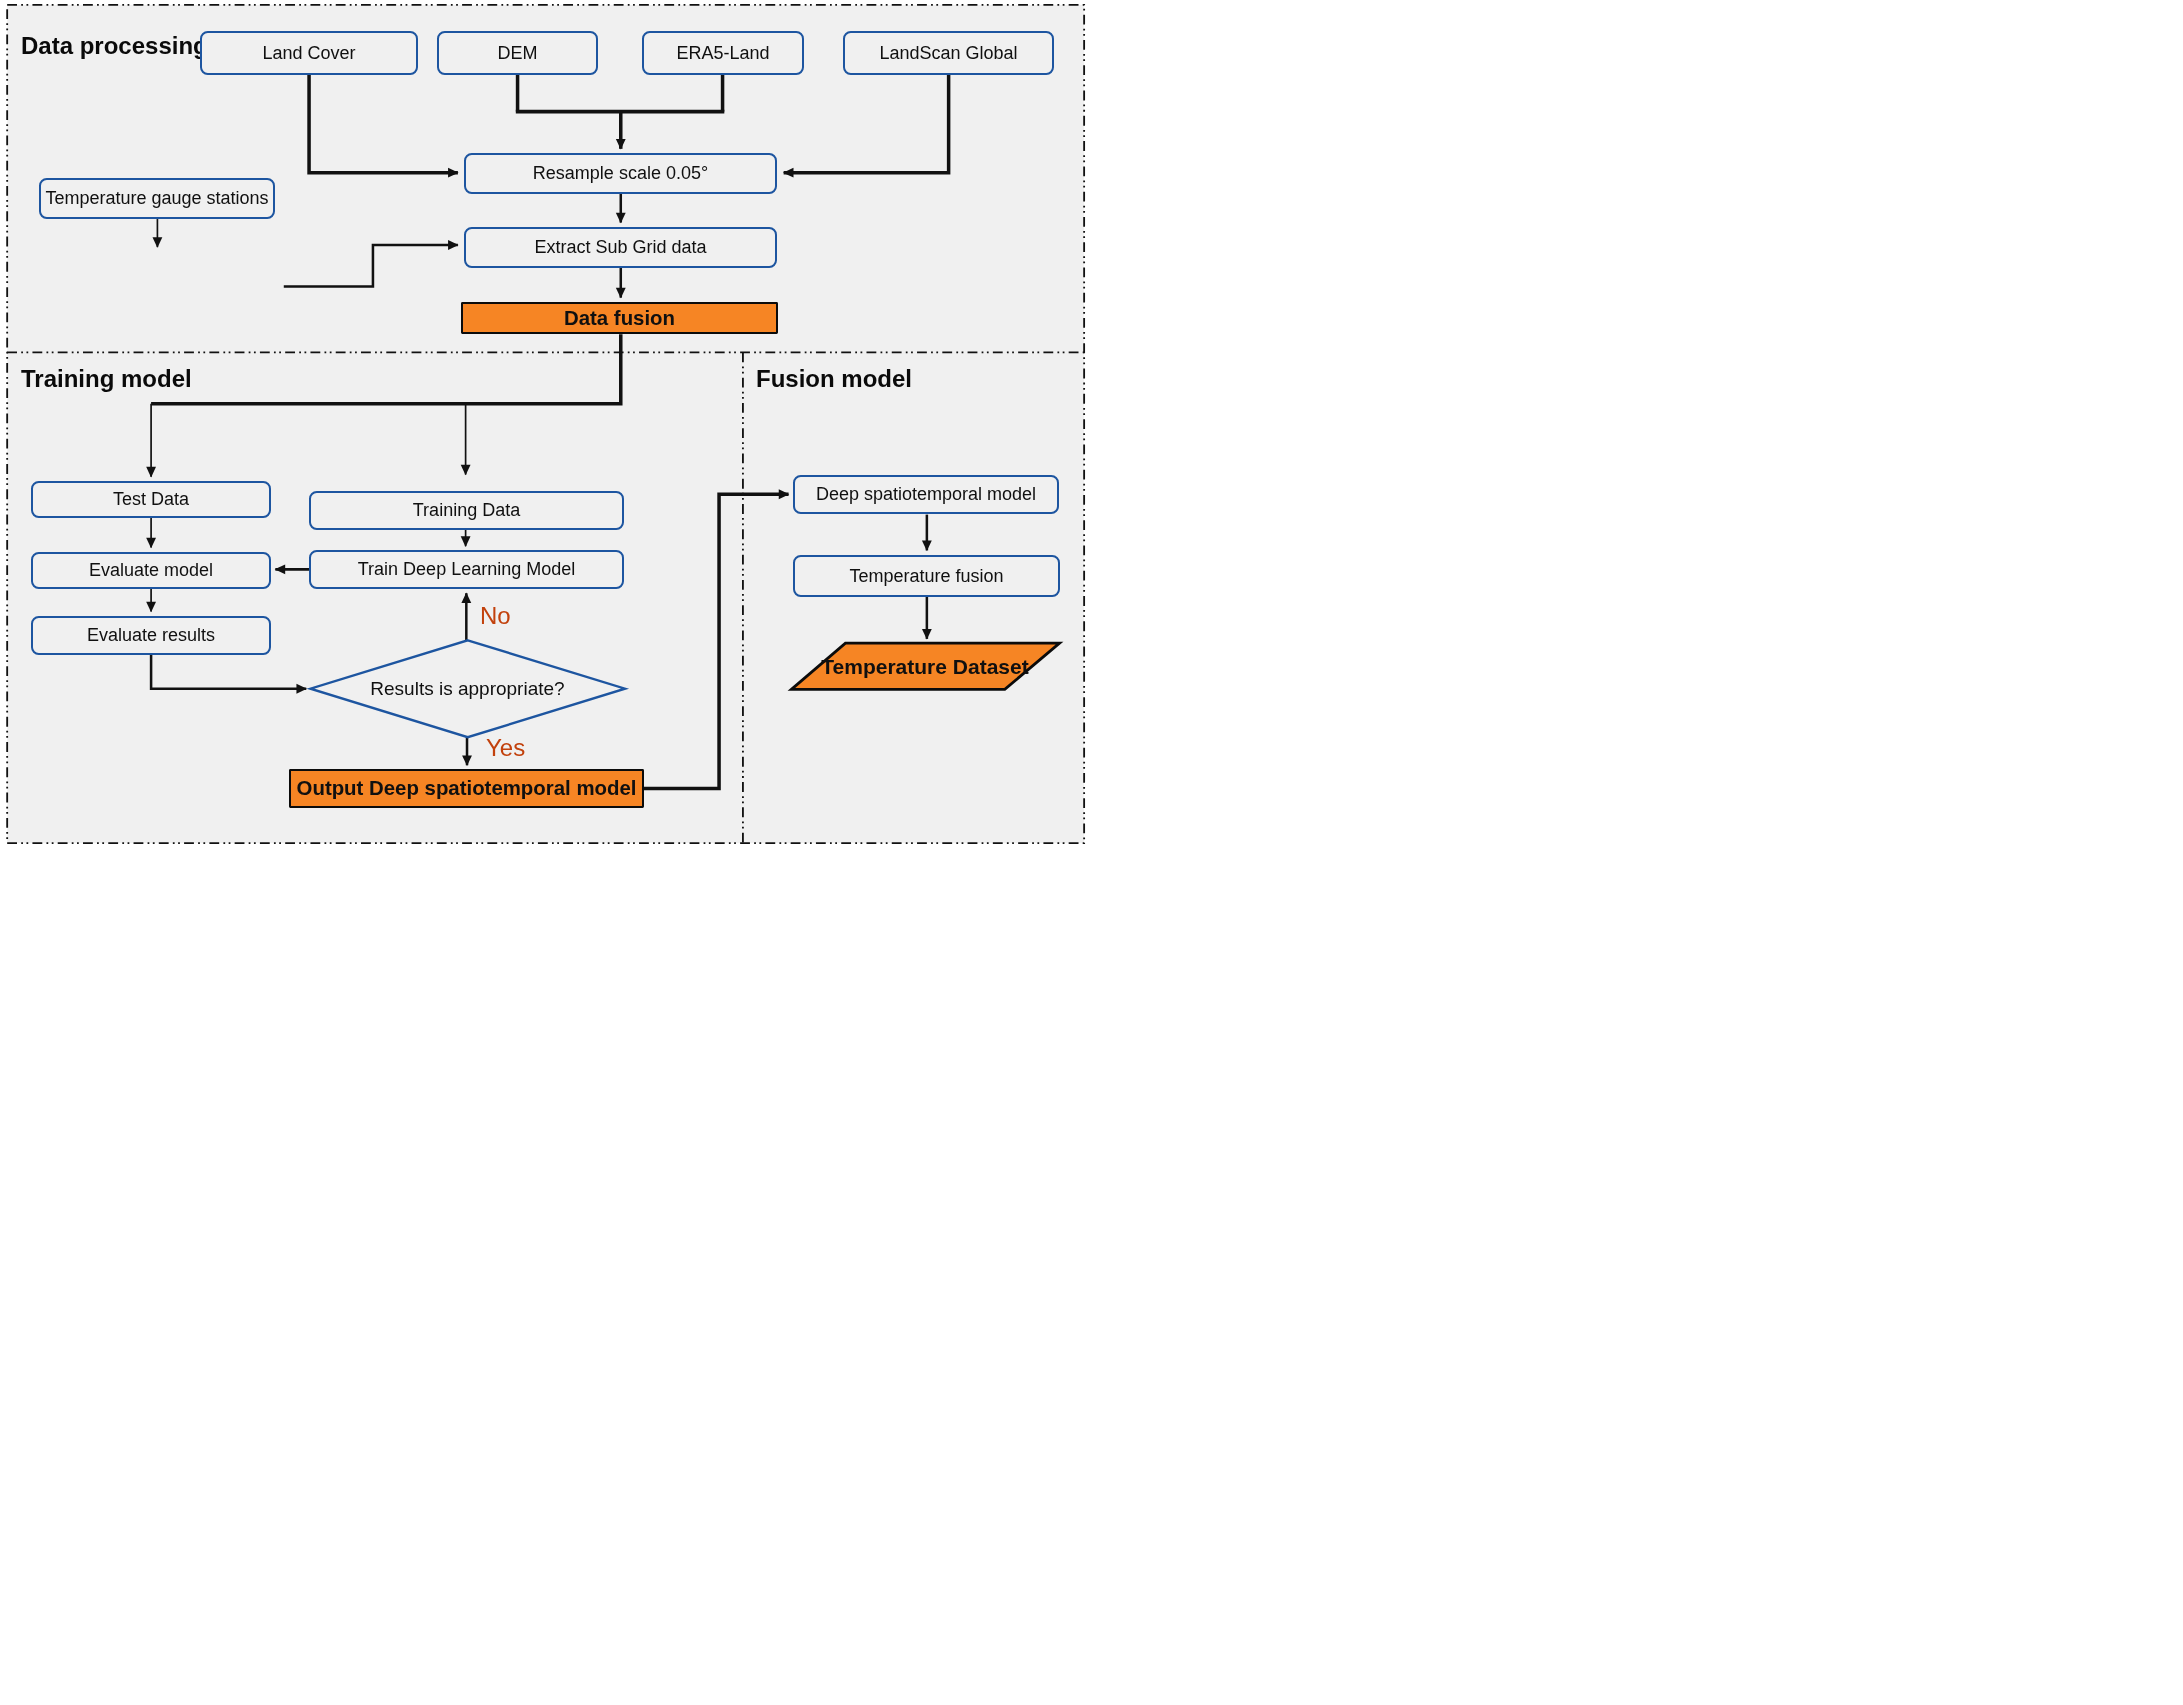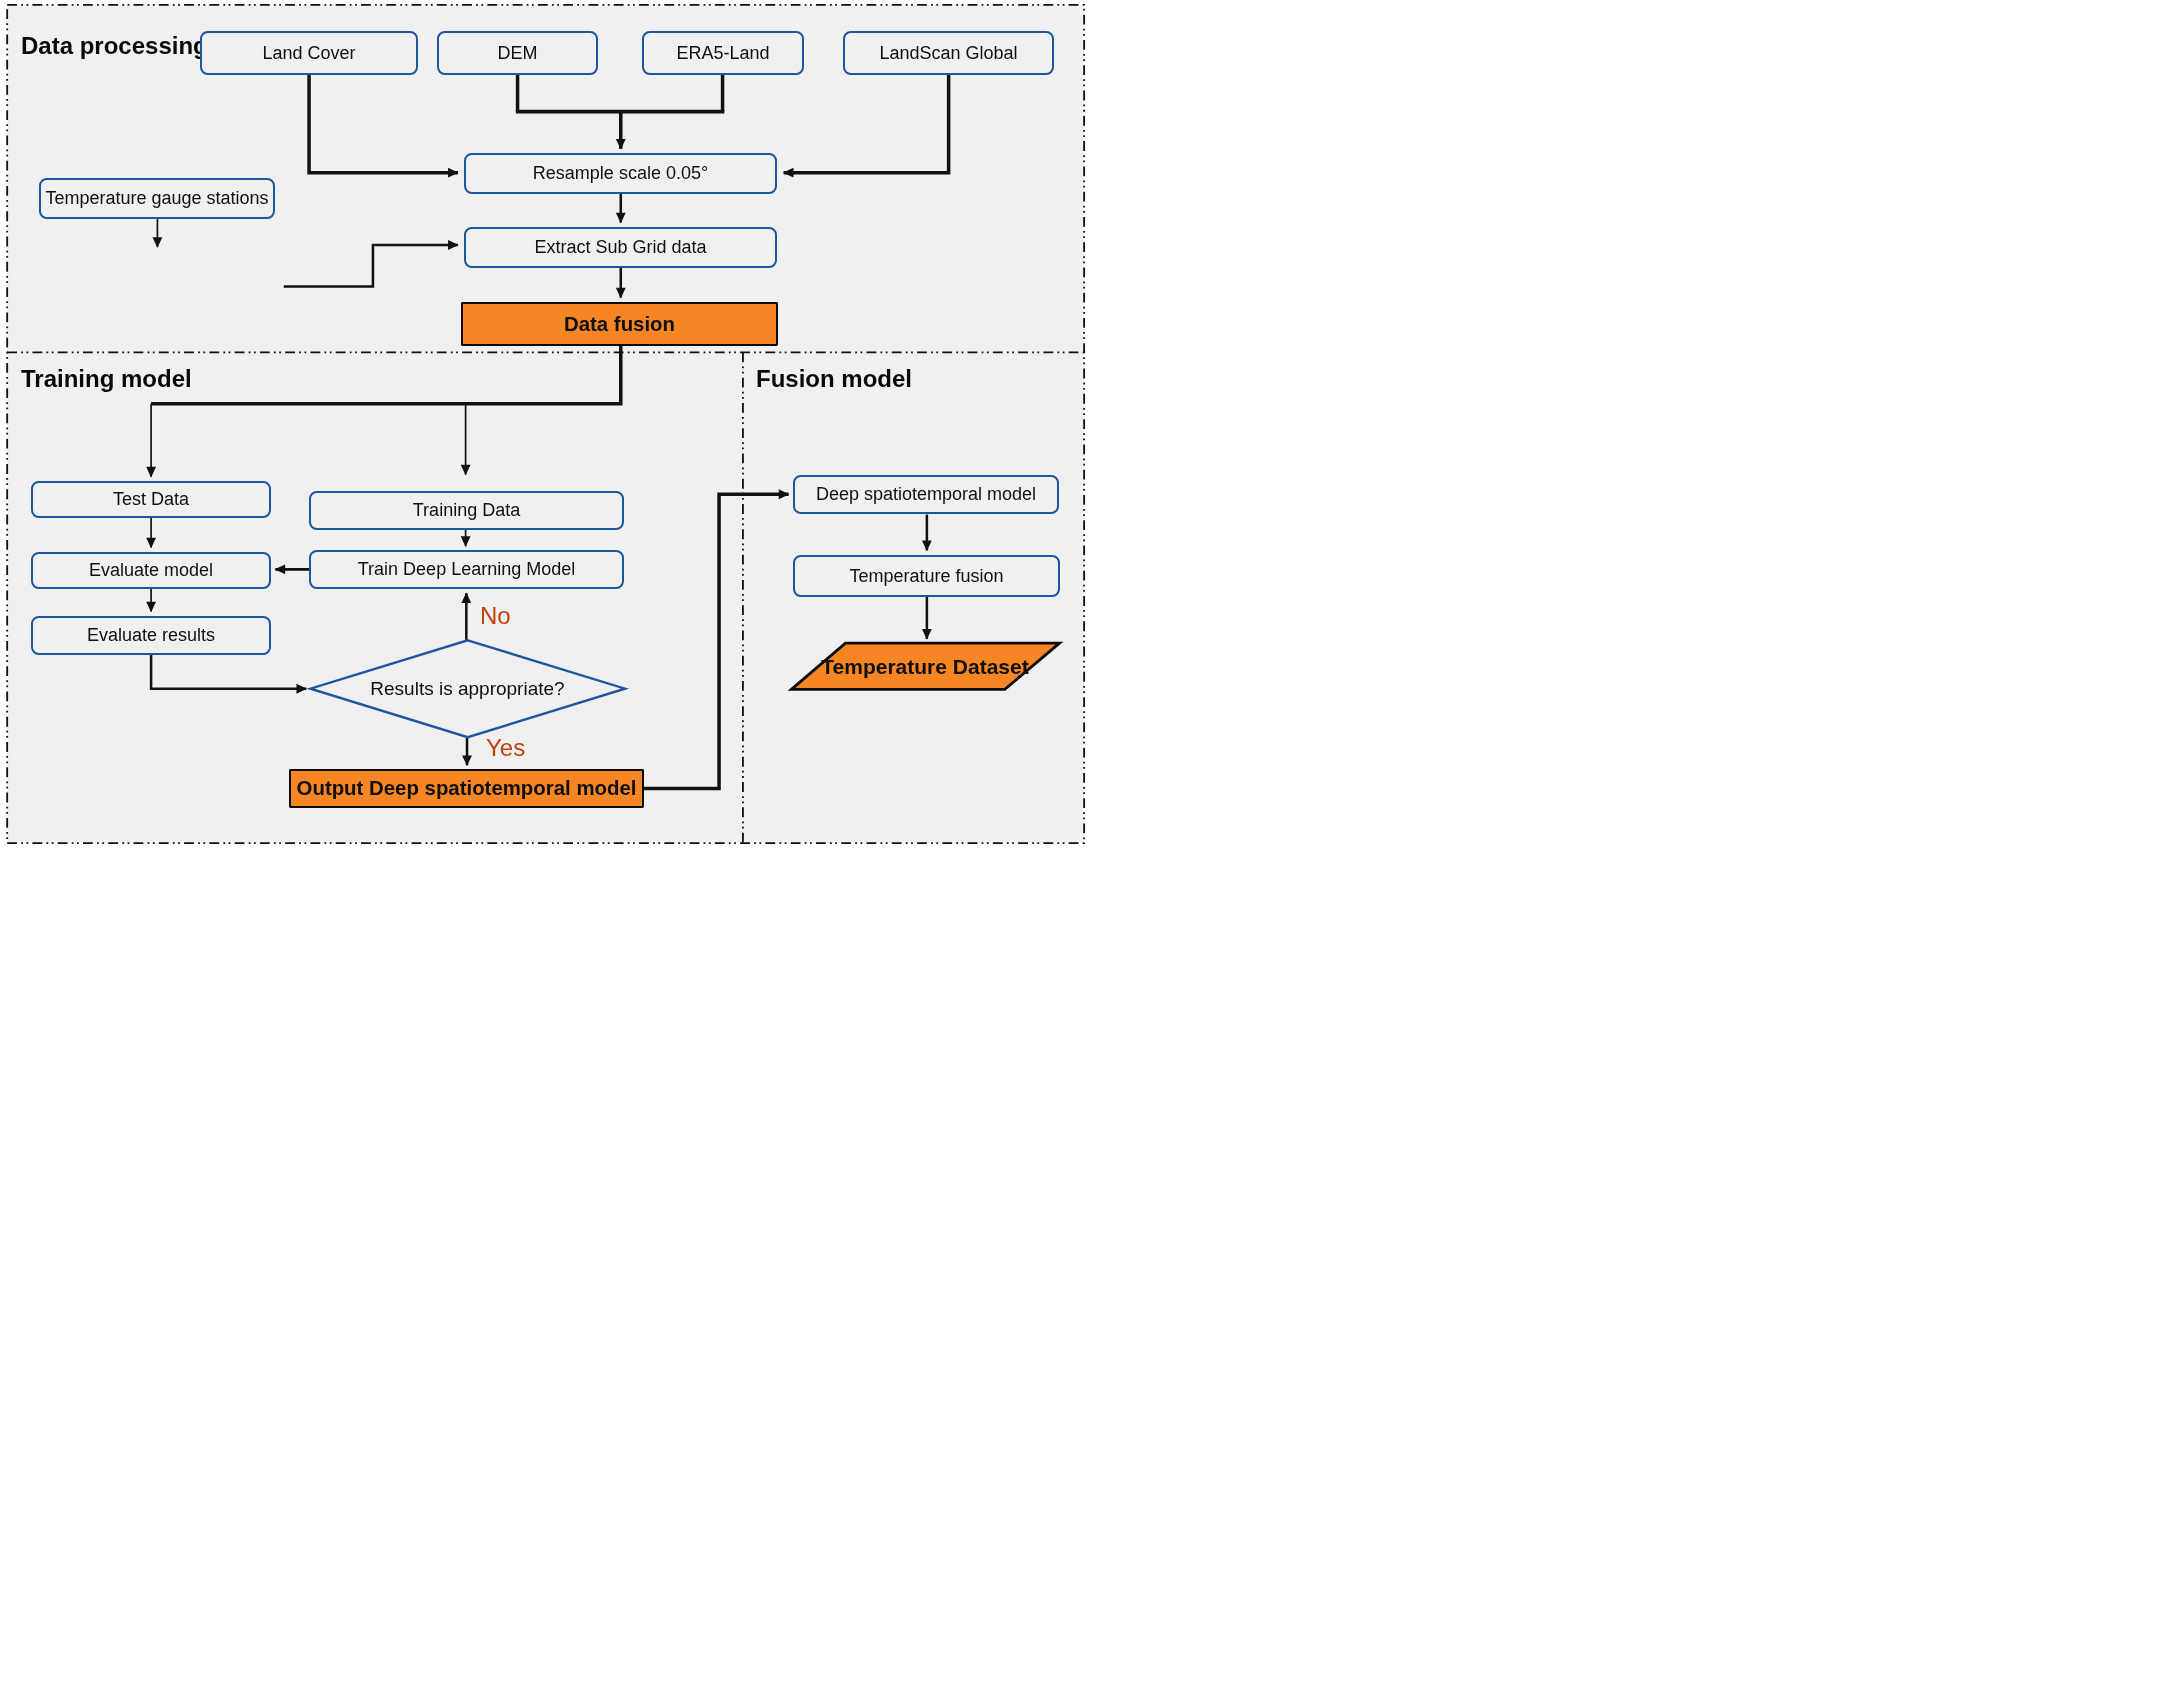--- a/index.html
+++ b/index.html
@@ -92,21 +92,21 @@
   <div class="sec-title" style="left:21px;top:365px;">Training model</div>
   <div class="sec-title" style="left:756px;top:365px;">Fusion model</div>
 
   <div class="node" style="left:200px;top:31px;width:218px;height:44px;">Land Cover</div>
   <div class="node" style="left:437px;top:31px;width:161px;height:44px;">DEM</div>
   <div class="node" style="left:642px;top:31px;width:162px;height:44px;">ERA5-Land</div>
   <div class="node" style="left:843px;top:31px;width:211px;height:44px;">LandScan Global</div>
   <div class="node" style="left:464px;top:153px;width:313px;height:41px;">Resample scale 0.05°</div>
   <div class="node" style="left:31px;top:178px;width:236px;height:41px;margin-left:8px;">Temperature gauge stations</div>
   <div class="node" style="left:464px;top:227px;width:313px;height:41px;">Extract Sub Grid data</div>
-  <div class="fillbox" style="left:461px;top:302px;width:317px;height:44px;">Data fusion</div>
+  <div class="fillbox" style="left:461px;top:302px;width:317px;height:32px;">Data fusion</div>
 
   <div class="node" style="left:31px;top:481px;width:240px;height:37px;">Test Data</div>
   <div class="node" style="left:309px;top:479px;width:315px;height:39px;margin-top:12px;">Training Data</div>
   <div class="node" style="left:31px;top:552px;width:240px;height:37px;">Evaluate model</div>
   <div class="node" style="left:309px;top:550px;width:315px;height:39px;">Train Deep Learning Model</div>
   <div class="node" style="left:31px;top:616px;width:240px;height:39px;">Evaluate results</div>
 
   <div class="overlay-label" style="left:330px;top:676px;width:275px;height:25px;font-size:19px;">Results is appropriate?</div>
 
   <div class="edge-label" style="left:480px;top:602px;">No</div>

